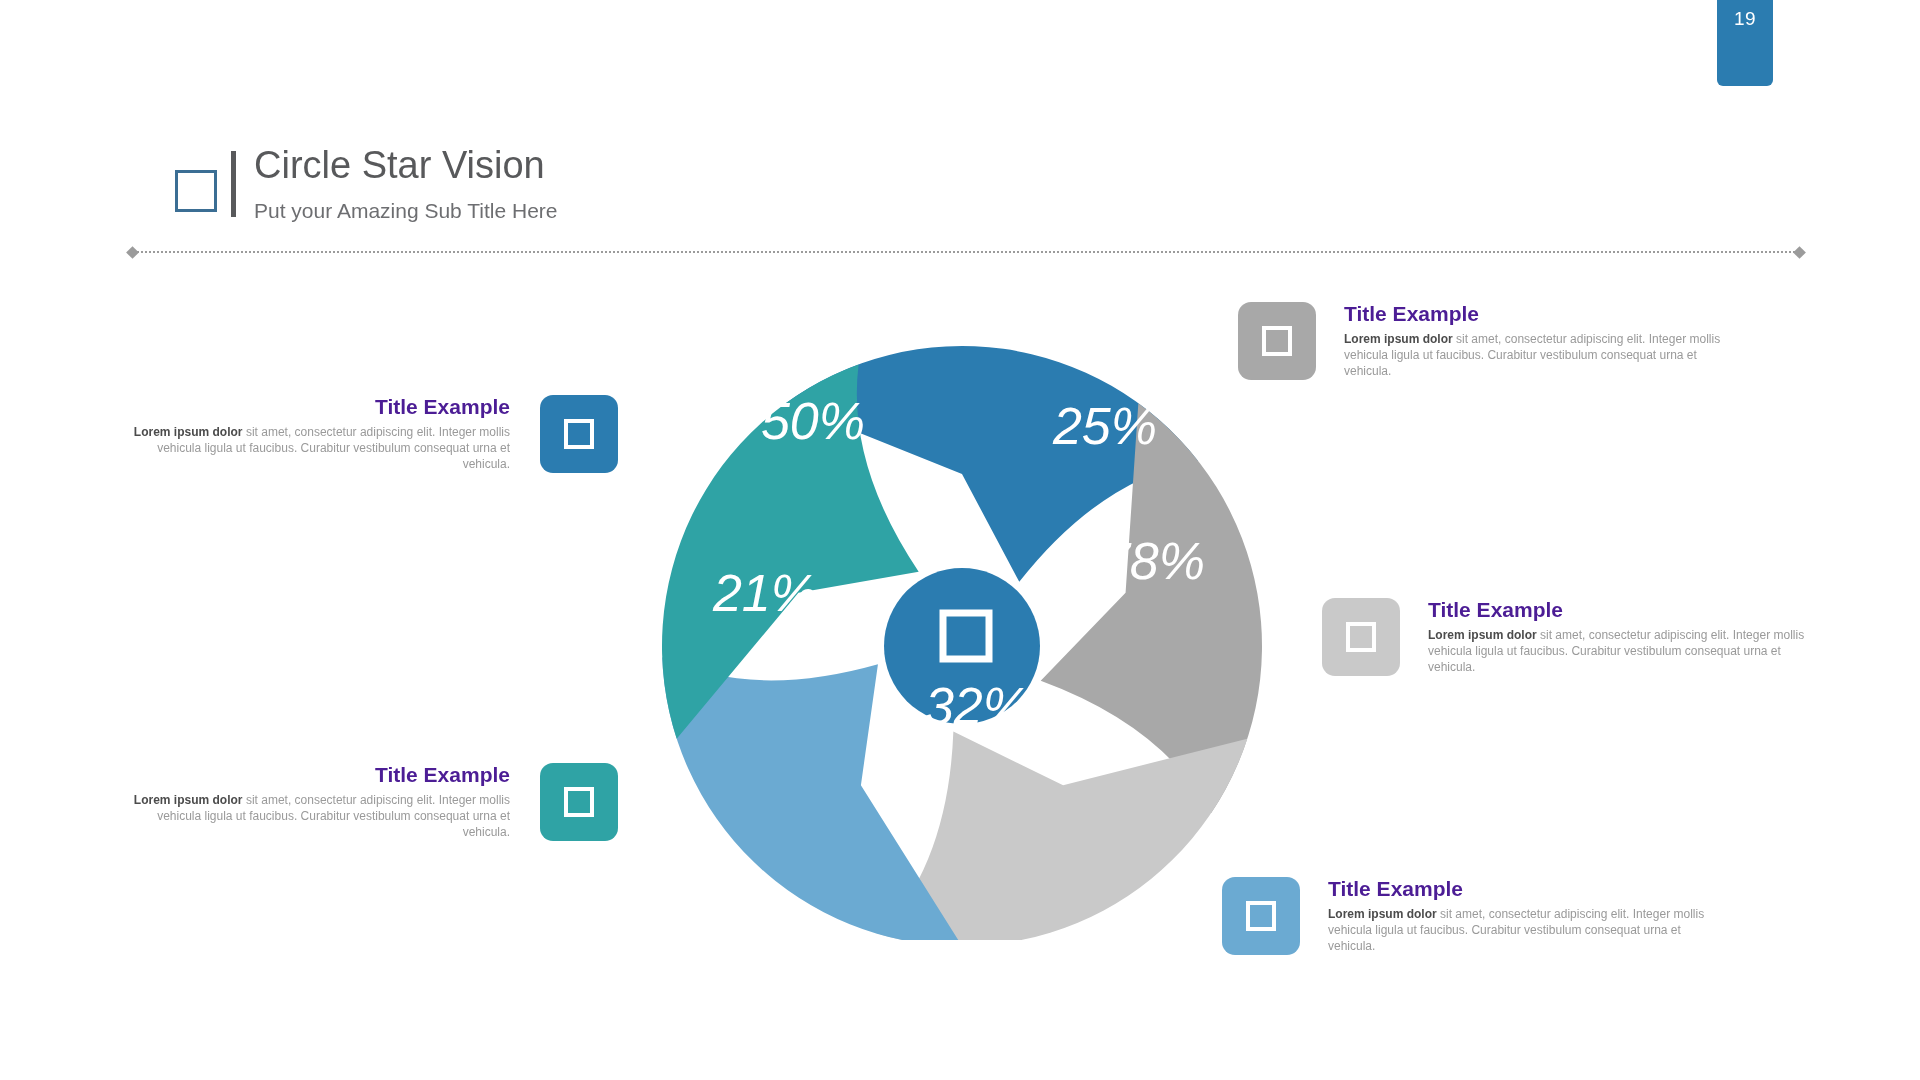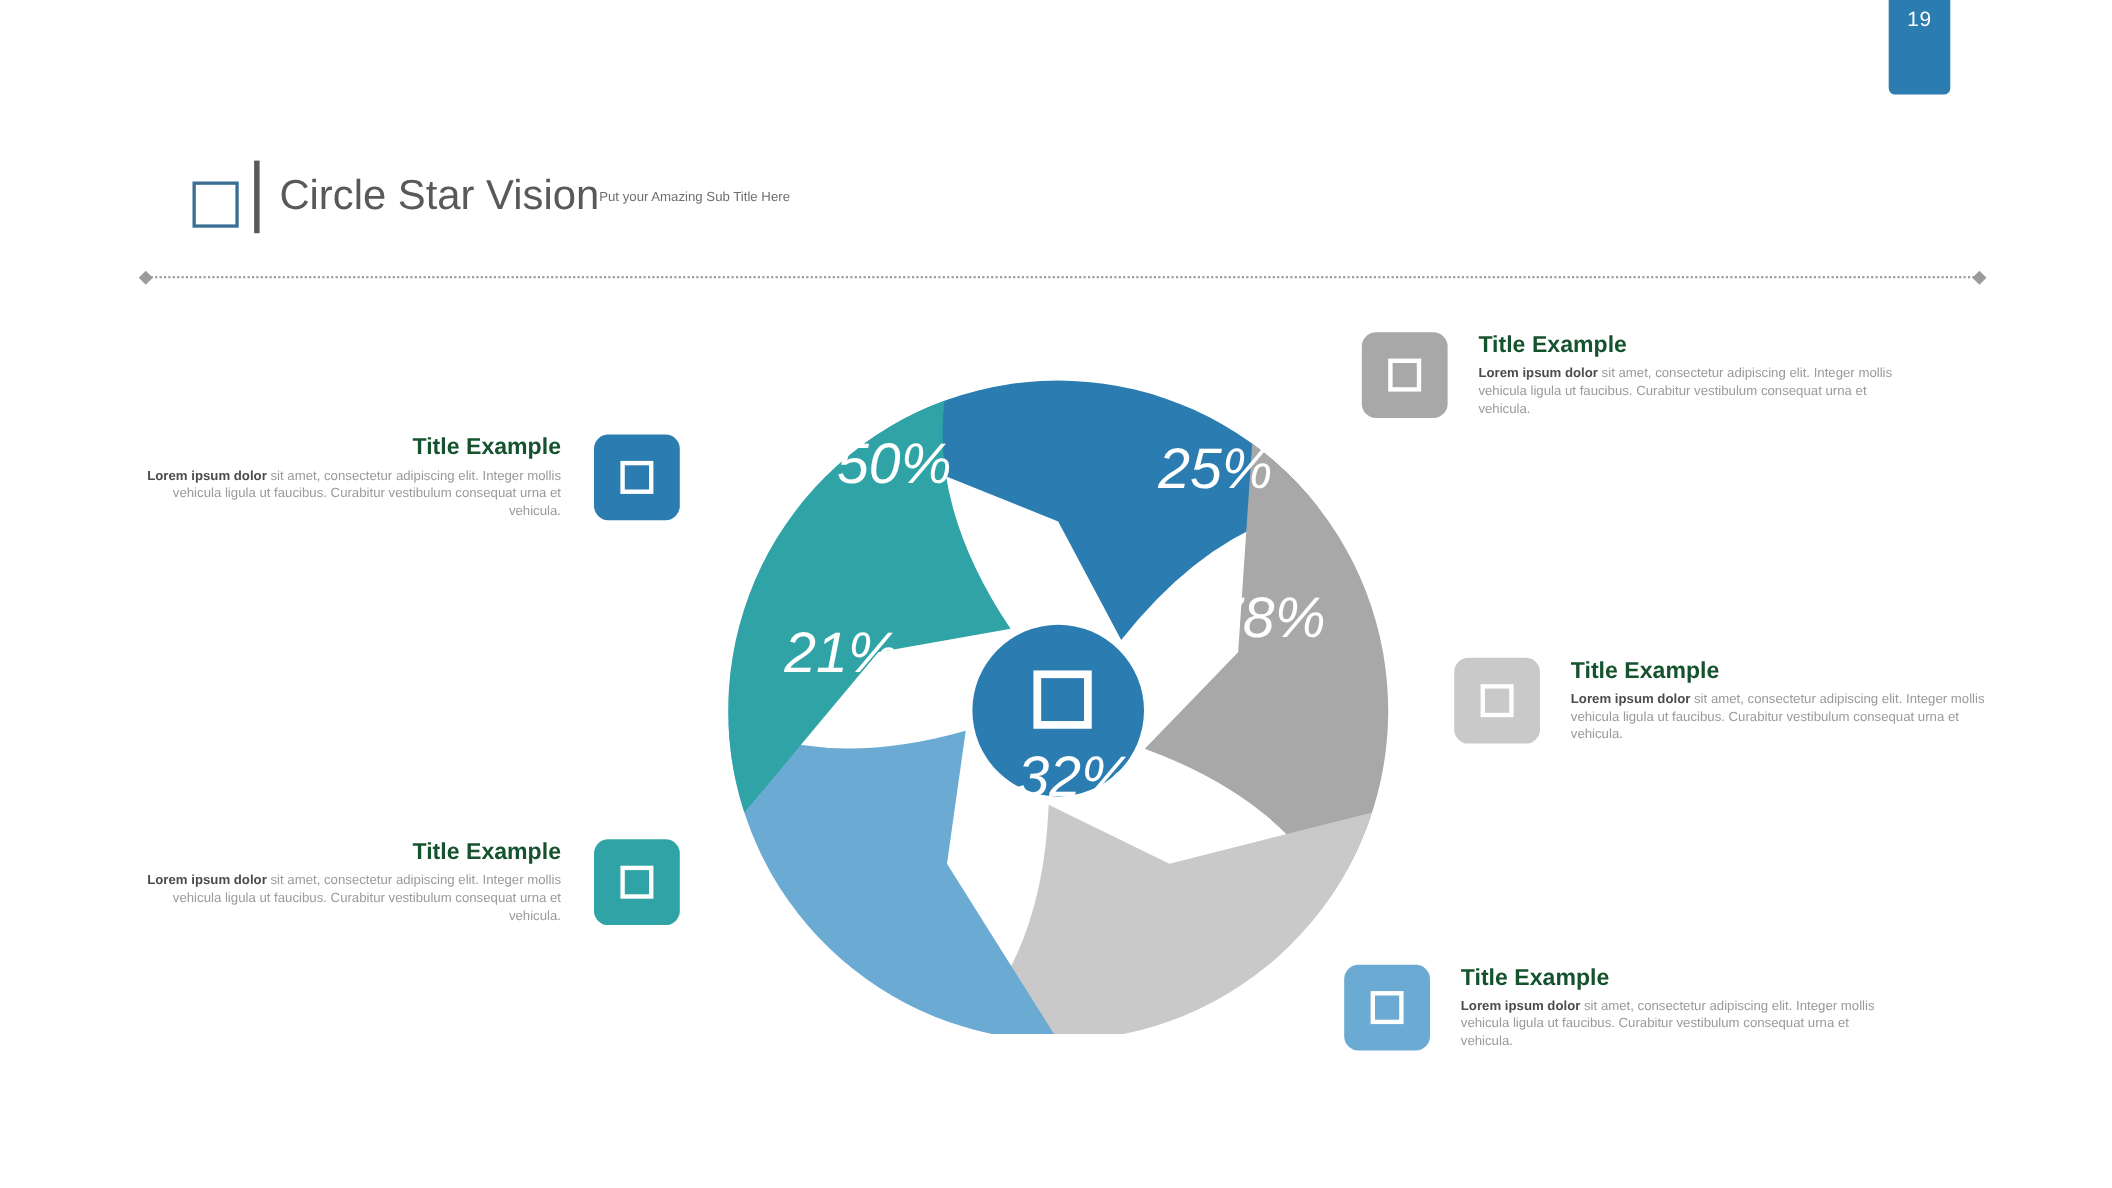--- a/index.html
+++ b/index.html
@@ -52,30 +52,30 @@
     margin-top: 14px;
   }
   .header-rule {
     width: 5px;
     height: 66px;
     background: #58595B;
     margin-left: 14px;
     margin-right: 18px;
     flex: none;
   }
-  .header-texts { display: flex; flex-direction: row; }
+  .header-texts { display: flex; flex-direction: column; }
   .header-title {
     font-size: 38px;
     color: #58595B;
     line-height: 1.05;
     font-weight: 400;
     white-space: nowrap;
   }
   .header-sub {
-    font-size: 12px;
+    font-size: 21px;
     color: #6D6E71;
     margin-top: 13px;
     white-space: nowrap;
   }
 
   
   .divider {
     position: absolute;
     left: 128px;
     top: 248px;
@@ -137,21 +137,21 @@
   .info-icon .glyph {
     width: 30px;
     height: 30px;
     border: 4px solid #ffffff;
     box-sizing: border-box;
   }
   .info-body { width: 390px; }
   .info-title {
     font-size: 21px;
     font-weight: bold;
-    color: #14532d;
+    color: #4c1d95;
     margin: 0 0 7px 0;
     line-height: 1.1;
   }
   .info-text {
     font-size: 12px;
     line-height: 1.32;
     color: #9a9a9a;
     margin: 0;
   }
   .info-text b { color: #4c4c4c; }

